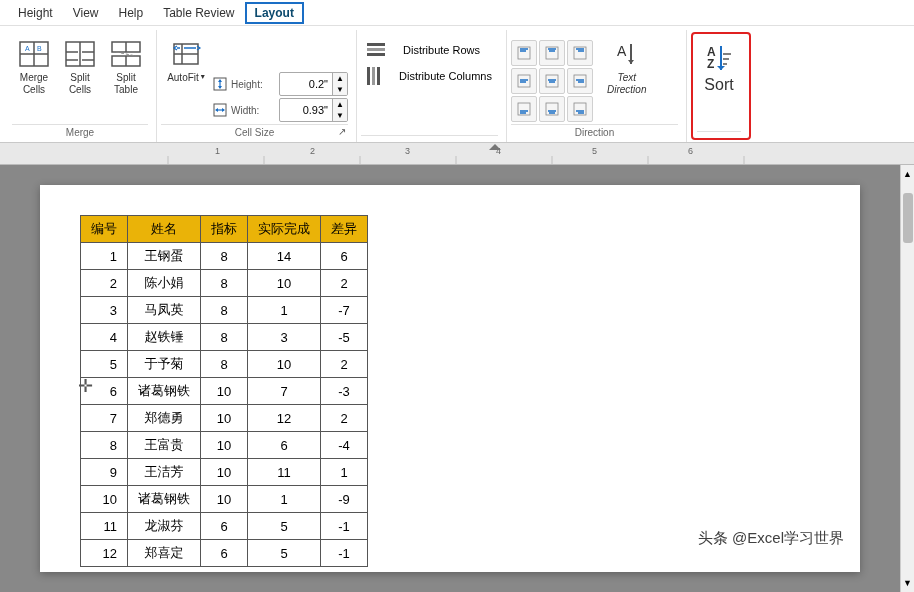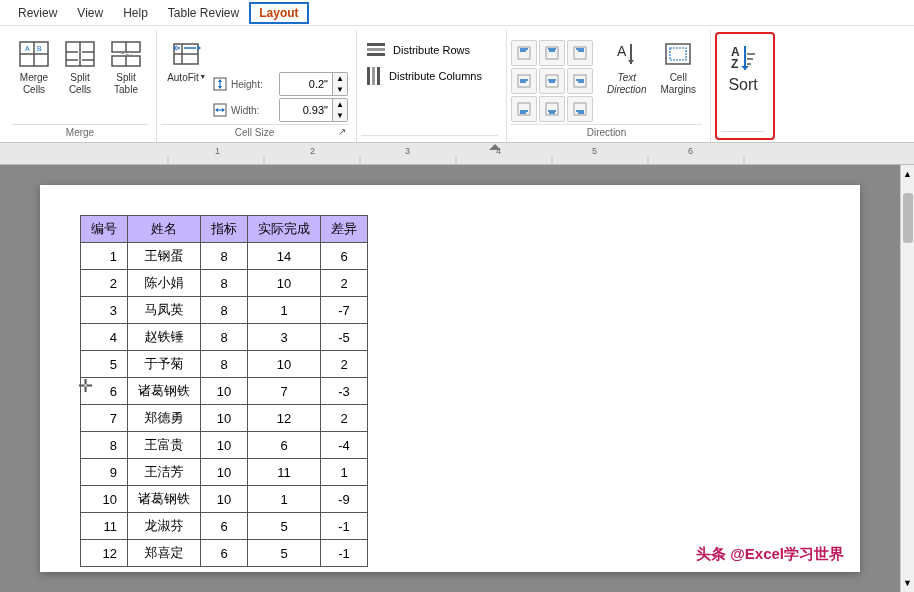--- a/index.html
+++ b/index.html
@@ -148,21 +148,21 @@
     .distribute-col {
       display: flex;
       flex-direction: column;
       gap: 4px;
       justify-content: center;
       padding-top: 4px;
     }
     .dist-btn {
       display: flex;
       align-items: center;
-      gap: 8px;
+      gap: 18px;
       font-size: 11px;
       padding: 3px 6px;
       cursor: pointer;
       border-radius: 2px;
     }
     .align-cell {
       width: 26px;
       height: 26px;
       border: 1px solid #d0d0d0;
       background: #f5f5f5;
@@ -216,35 +216,35 @@
       border-collapse: collapse;
       margin-top: 10px;
       font-size: 13px;
     }
     .data-table th, .data-table td {
       border: 1px solid #555;
       padding: 4px 10px;
       text-align: center;
     }
     .data-table th {
-      background: #c4b5fd;
+      background: #eab308;
       font-weight: normal;
     }
     .data-table td:first-child {
       text-align: right;
     }
 
     
     .watermark {
       position: absolute;
-      bottom: 8px;
+      bottom: 24px;
       right: 16px;
       font-size: 15px;
-      color: #be185d;
-      font-weight: bold;
+      color: #404040;
+      font-weight: normal;
     }
 
     .main-layout {
       display: flex;
       flex-direction: column;
       height: 592px;
     }
     .content-area {
       display: flex;
       flex: 1;
@@ -274,25 +274,25 @@
       cursor: pointer;
       color: #555;
     }
   </style>
 </head>
 <body>
 
 <div class="main-layout">
 
   <div class="menu-bar">
-    <span class="menu-item">Review</span>
+    <span class="menu-item">Height</span>
     <span class="menu-item">View</span>
     <span class="menu-item">Help</span>
     <span class="menu-item">Table Review</span>
-    <span class="menu-item highlighted" style="border: 2px solid #1a6ec5; padding: 2px 8px; color: #c2410c; font-weight: 600;">Layout</span>
+    <span class="menu-item highlighted" style="border: 2px solid #1a6ec5; padding: 2px 8px; color: #0c4a6e; font-weight: 600;">Layout</span>
   </div>
 
   <div class="ribbon">
 
     <div class="ribbon-group" style="min-width:140px;">
       <div class="ribbon-group-content">
 
         <div class="ribbon-btn large">
           <div class="icon-area">
             <svg width="32" height="32" viewBox="0 0 32 32">
@@ -502,29 +502,20 @@
           <div class="icon-area">
             <svg width="32" height="32" viewBox="0 0 32 32">
               <text x="6" y="18" font-size="14" fill="#333" font-family="Arial">A</text>
               <line x1="20" y1="6" x2="20" y2="26" stroke="#555" stroke-width="2"></line>
               <polyline points="17,22 20,26 23,22" fill="#555" stroke="none"></polyline>
             </svg>
           </div>
           <span style="font-size:10px; line-height:1.2; text-align:center;font-style:italic;">Text<br>Direction</span>
         </div>
 
-        <div class="ribbon-btn large">
-          <div class="icon-area">
-            <svg width="32" height="32" viewBox="0 0 32 32">
-              <rect x="4" y="6" width="24" height="20" fill="none" stroke="#555" stroke-width="1.5"></rect>
-              <rect x="8" y="10" width="16" height="12" fill="none" stroke="#1a6ec5" stroke-width="1.2" stroke-dasharray="2,1"></rect>
-            </svg>
-          </div>
-          <span style="font-size:10px; line-height:1.2; text-align:center;">Cell<br>Margins</span>
-        </div>
       </div>
       <div class="ribbon-group-label">Direction</div>
     </div>
 
     <div class="ribbon-group" style="min-width:60px; border: 2px solid #e02020; border-radius: 4px; margin: 2px 4px;">
       <div class="ribbon-group-content">
         <div class="ribbon-btn large sort-btn" style="border:none;">
           <div class="icon-area">
             <svg width="32" height="32" viewBox="0 0 32 32">
               <text x="4" y="14" font-size="12" fill="#333" font-family="Arial" font-weight="bold">A</text>

